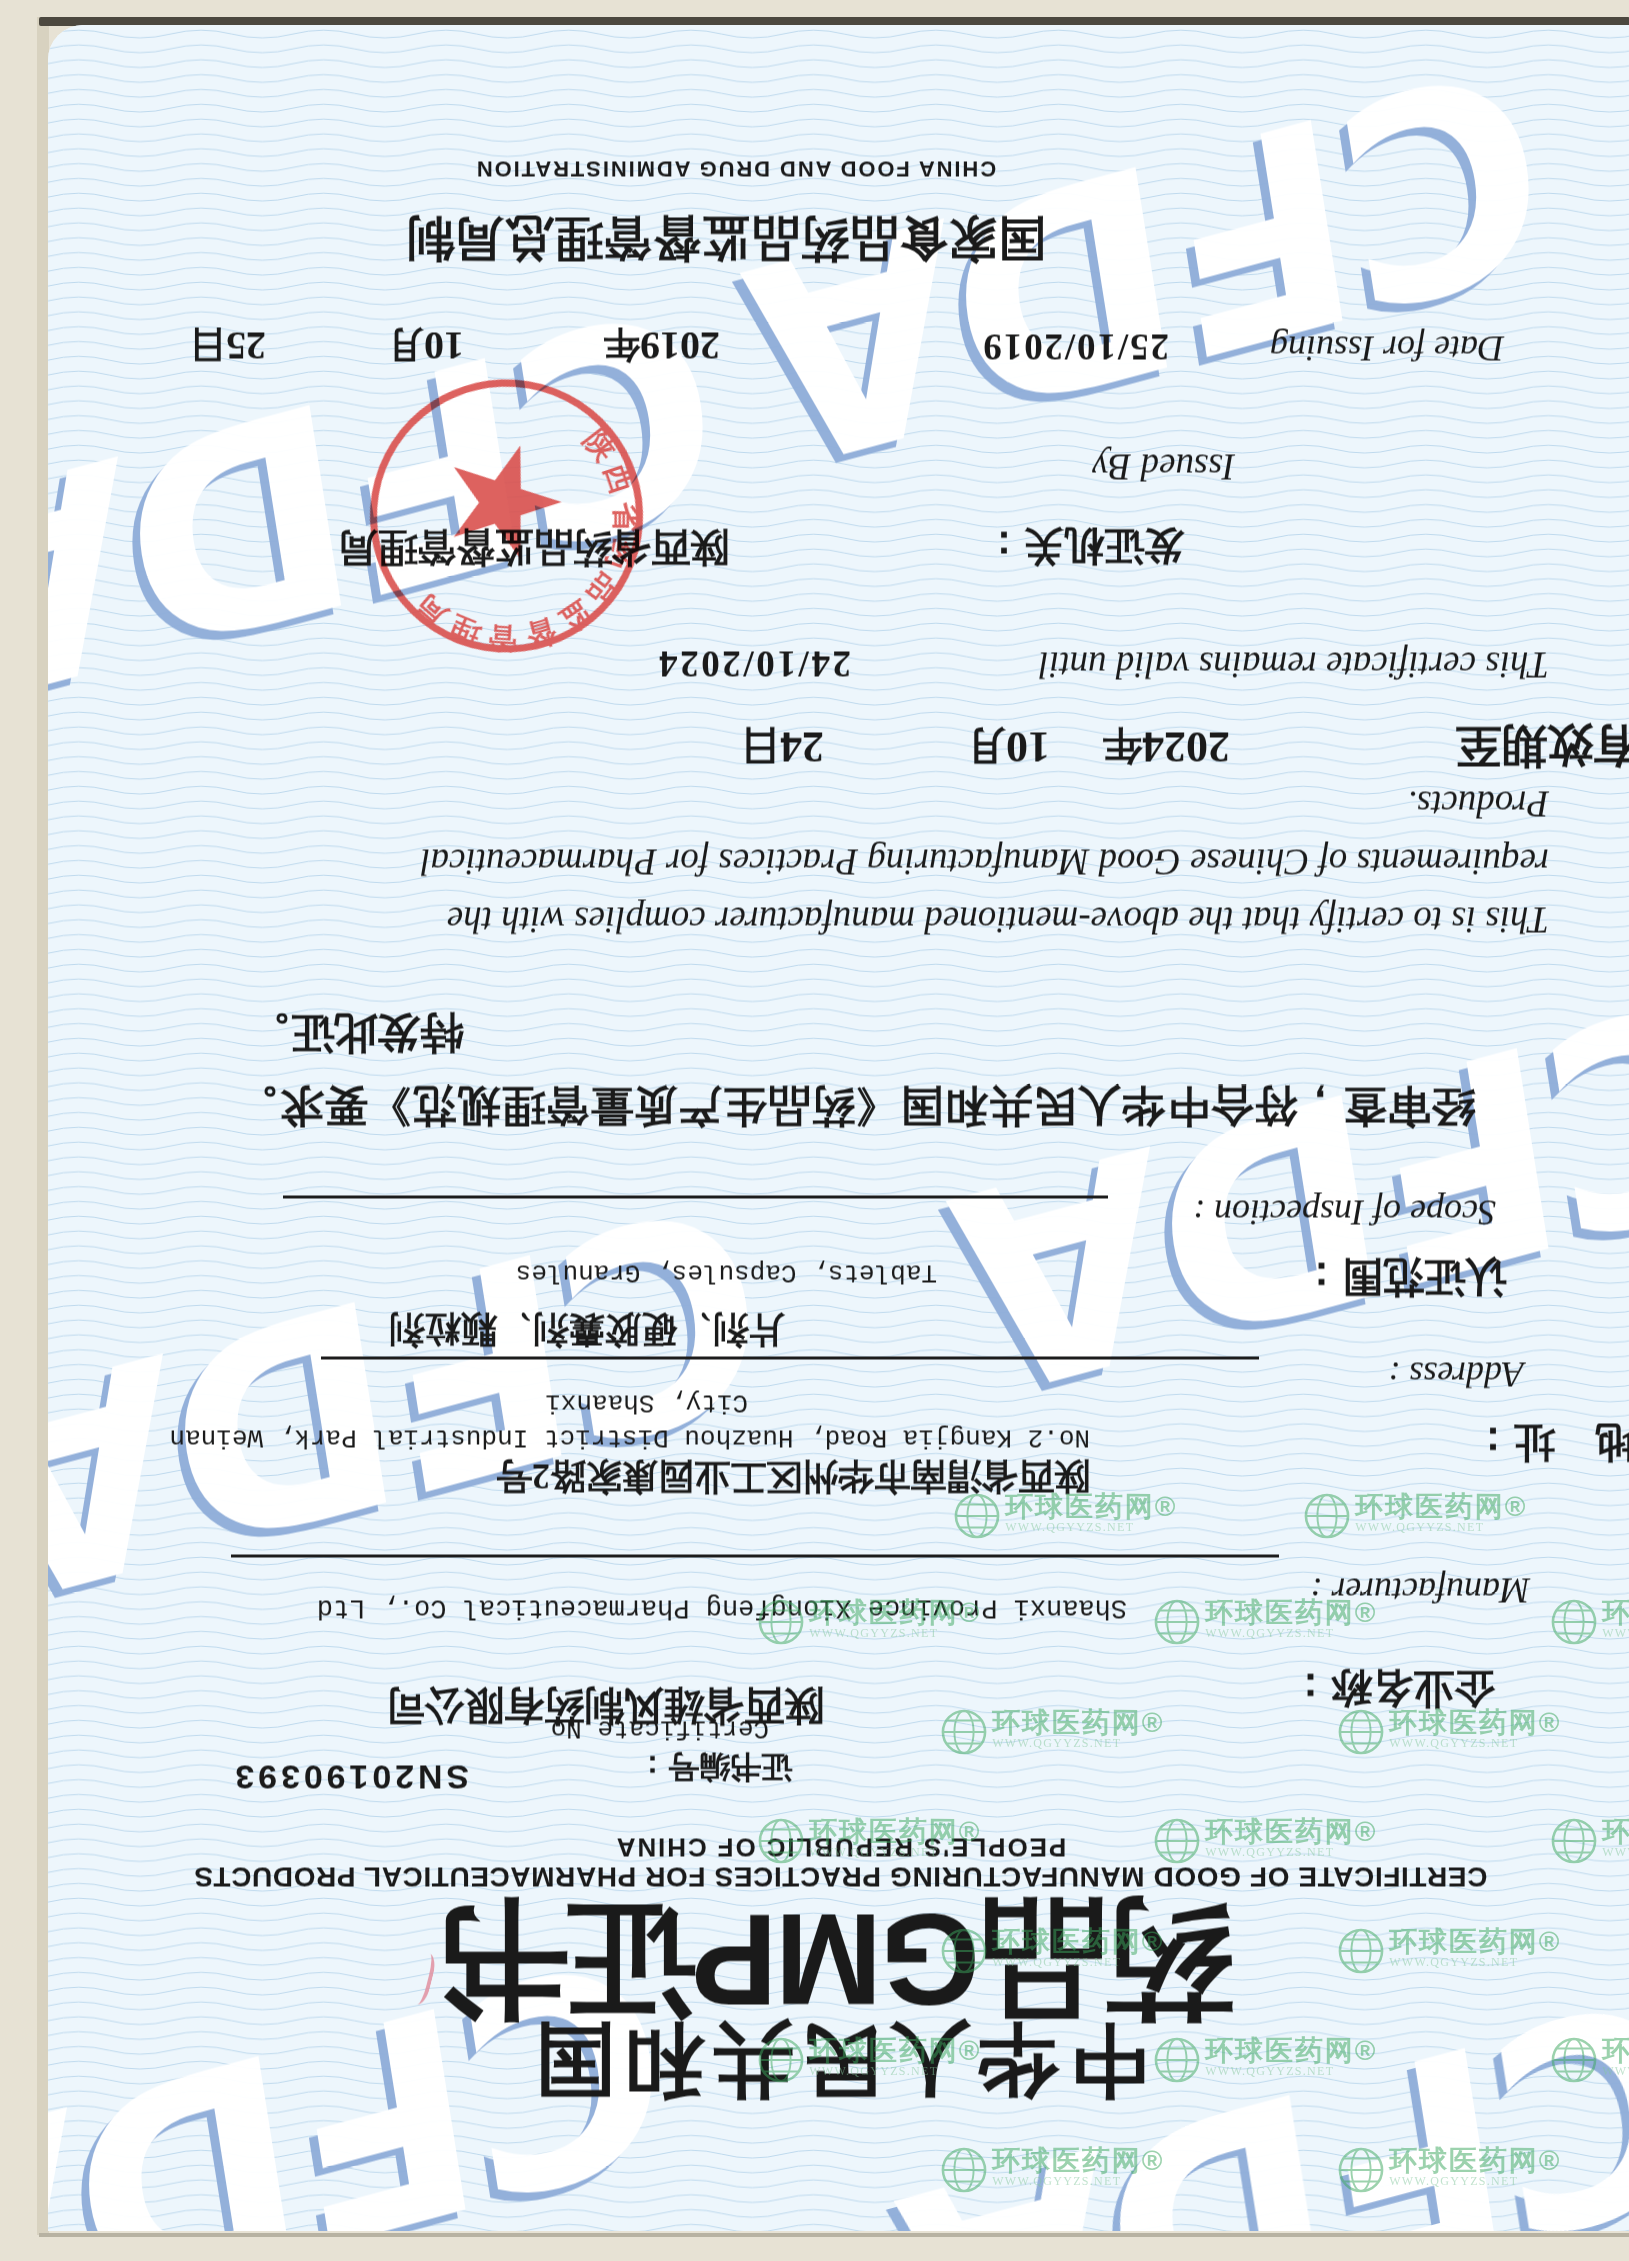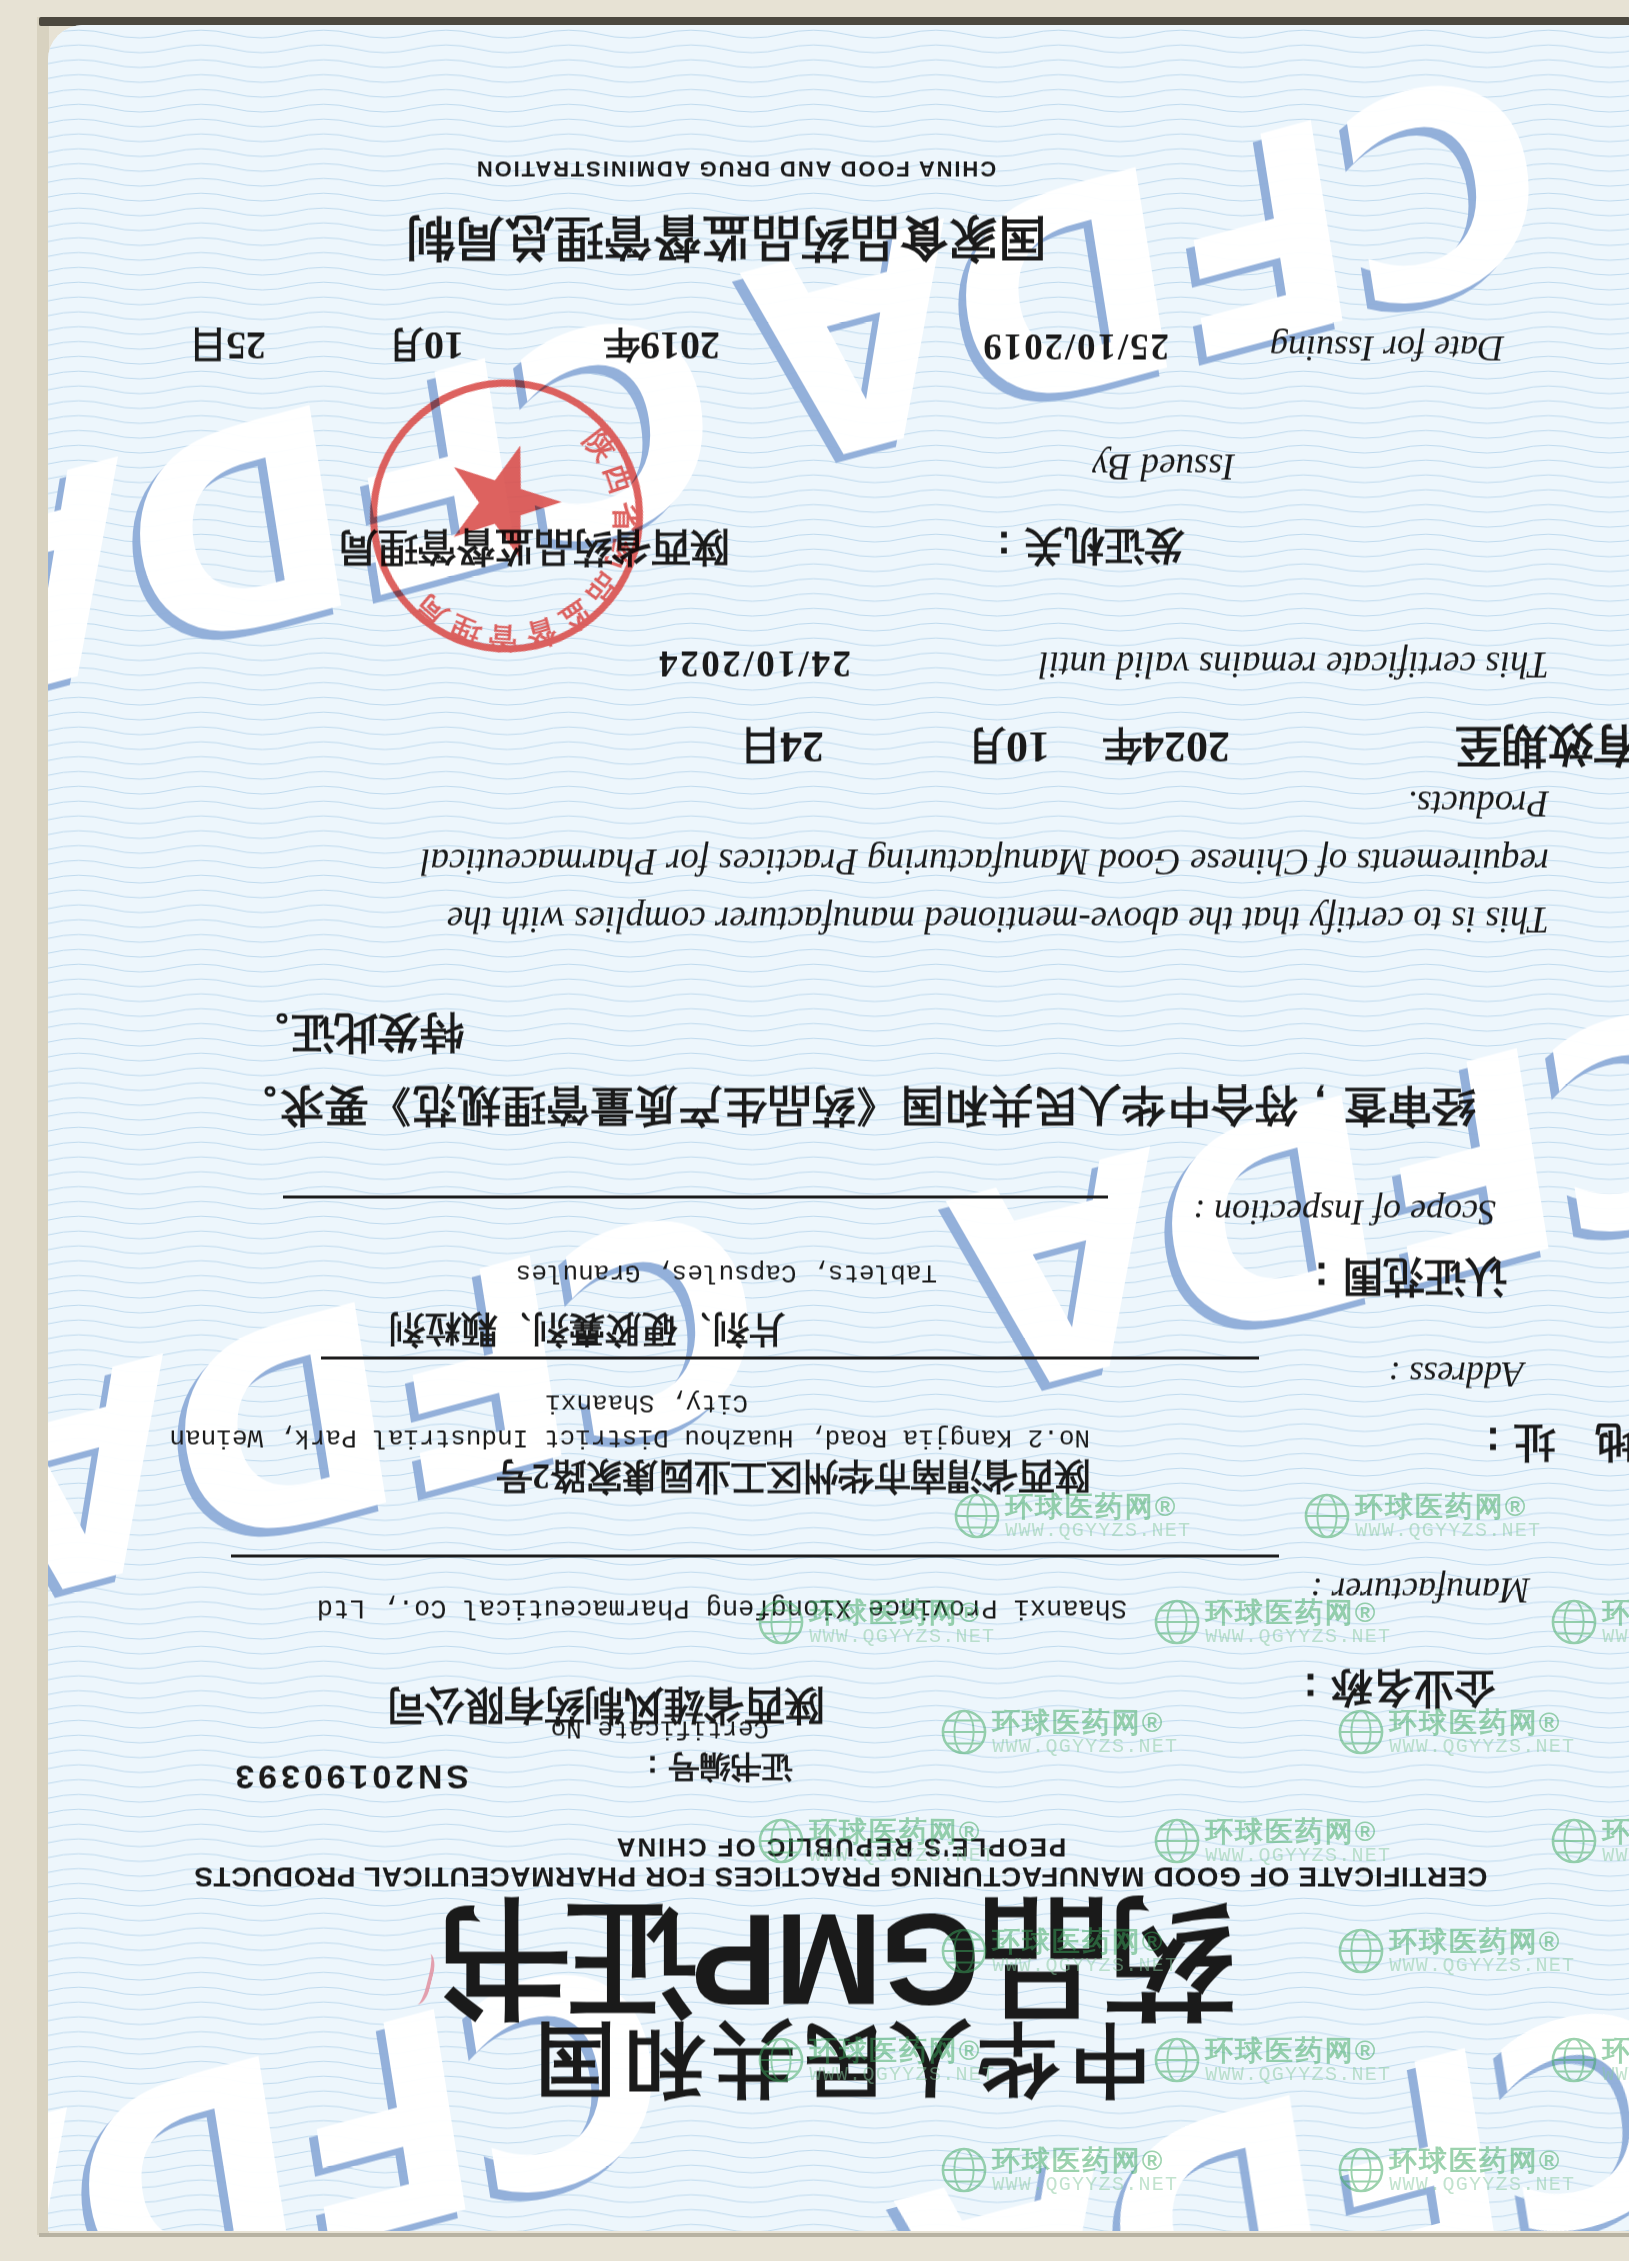--- a/index.html
+++ b/index.html
@@ -42,21 +42,21 @@
   .ital{font-style:italic;}
   .b{font-weight:bold;}
   .center{text-align:center;}
   .nowrap{white-space:nowrap;}
   .rule{position:absolute;height:2.6px;background:#1c1c1c;}
   
   .greens{position:absolute;inset:0;pointer-events:none;}
   .gwm{position:absolute;display:flex;align-items:flex-start;opacity:.5;}
   .gwm .txt{margin-left:5.2px;line-height:1;}
   .gwm .t1{font-family:"Liberation Sans","DejaVu Sans",sans-serif;font-weight:bold;font-size:28px;color:#3aa55c;letter-spacing:1.9px;white-space:nowrap;}
-  .gwm .t2{font-family:Liberation Mono, monospace;font-size:20px;color:#85c79d;letter-spacing:1.3px;white-space:nowrap;}
+  .gwm .t2{font-family:Liberation Serif, serif;font-size:12px;color:#85c79d;letter-spacing:1.3px;white-space:nowrap;}
   .seal{mix-blend-mode:multiply;}
   .smudge{position:absolute;width:17px;height:52px;border-left:4.5px solid #e08a9a;border-radius:40%;transform:rotate(14deg);opacity:.8;}
 </style>
 </head>
 <body>
 
 <div class="scan-edge-left"></div>
 <div class="scan-edge-top"></div>
 <div class="scan-edge-bottom"></div>
 

